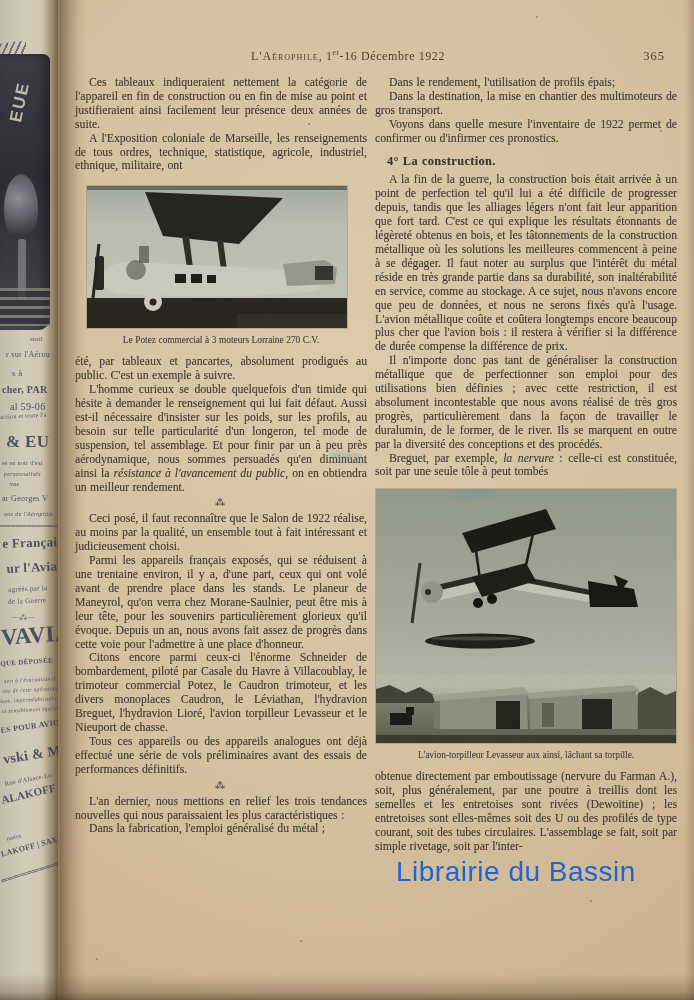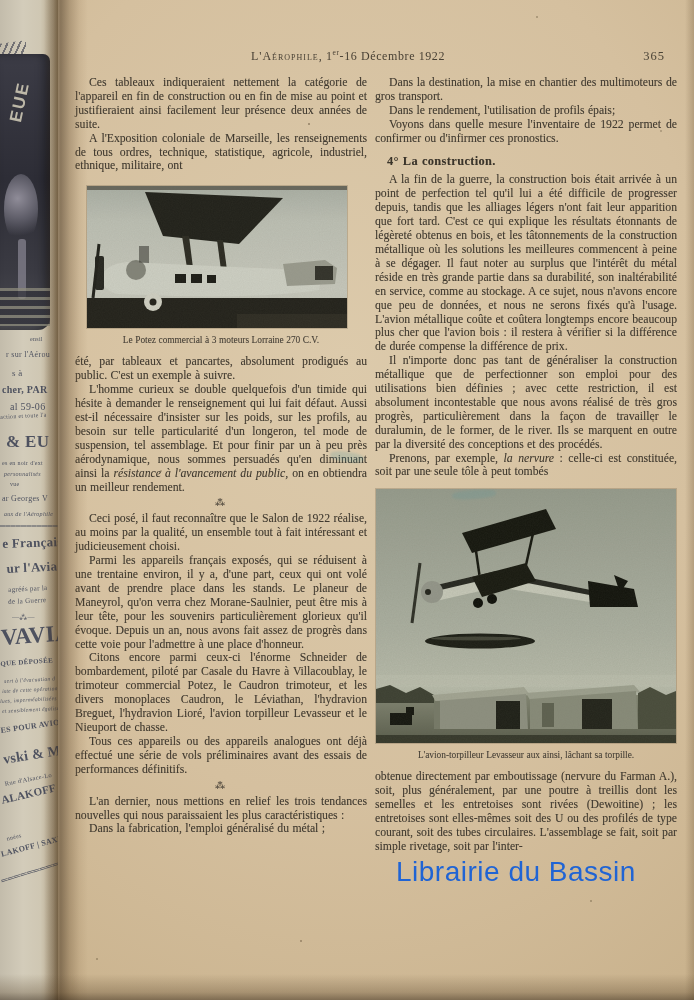--- a/index.html
+++ b/index.html
@@ -181,27 +181,27 @@
         <p class="para">Ceci posé, il faut reconnaître que le Salon de 1922 réalise, au moins par la qualité, un ensemble tout à fait intéressant et judicieusement choisi.</p>
         <p class="para">Parmi les appareils français exposés, qui se réduisent à une trentaine environ, il y a, d'une part, ceux qui ont volé avant de prendre place dans les stands. Le planeur de Maneyrol, qu'on verra chez Morane-Saulnier, peut être mis à leur tête, pour les souvenirs particulièrement glorieux qu'il évoque. Depuis un an, nous avons fait assez de progrès dans cette voie pour l'admettre à une place d'honneur.</p>
         <p class="para">Citons encore parmi ceux-ci l'énorme Schneider de bombardement, piloté par Casale du Havre à Villacoublay, le trimoteur commercial Potez, le Caudron trimoteur, et les divers monoplaces Caudron, le Léviathan, l'hydravion Breguet, l'hydravion Lioré, l'avion torpilleur Levasseur et le Nieuport de chasse.</p>
         <p class="para">Tous ces appareils ou des appareils analogues ont déjà effectué une série de vols préliminaires avant des essais de performances définitifs.</p>
         <div class="brk">⁂</div>
         <p class="para">L'an dernier, nous mettions en relief les trois tendances nouvelles qui nous paraissaient les plus caractéristiques :</p>
         <p class="para">Dans la fabrication, l'emploi généralisé du métal ;</p>
       </div>
 
       <div class="col col-r">
+        <p class="para">Dans le rendement, l'utilisation de profils épais;</p>
         <p class="para">Dans la destination, la mise en chantier des multimoteurs de gros transport.</p>
-        <p class="para">Dans le rendement, l'utilisation de profils épais;</p>
         <p class="para">Voyons dans quelle mesure l'inventaire de 1922 permet de confirmer ou d'infirmer ces pronostics.</p>
         <h3 class="heading">4° La construction.</h3>
         <p class="para">A la fin de la guerre, la construction bois était arrivée à un point de perfection tel qu'il lui a été difficile de progresser depuis, tandis que les alliages légers n'ont fait leur apparition que fort tard. C'est ce qui explique les résultats étonnants de légèreté obtenus en bois, et les tâtonnements de la construction métallique où les solutions les meilleures commencent à peine à se dégager. Il faut noter au surplus que l'intérêt du métal réside en très grande partie dans sa durabilité, son inaltérabilité en service, comme au stockage. A ce sujet, nous n'avons encore que peu de données, et nous ne serons fixés qu'à l'usage. L'avion métallique coûte et coûtera longtemps encore beaucoup plus cher que l'avion bois : il restera à vérifier si la différence de durée compense la différence de prix.</p>
         <p class="para">Il n'importe donc pas tant de généraliser la construction métallique que de perfectionner son emploi pour des utilisations bien définies ; avec cette restriction, il est absolument incontestable que nous avons réalisé de très gros progrès, particulièrement dans la façon de travailler le duralumin, de le former, de le river. Ils se marquent en outre par la diversité des conceptions et des procédés.</p>
-        <p class="para"><span>Prenons, par exemple, </span><i>la nervure</i><span> : celle-ci est constituée, soit par une seule tôle à peut tombés</span></p>
+        <p class="para"><span>Breguet, par exemple, </span><i>la nervure</i><span> : celle-ci est constituée, soit par une seule tôle à peut tombés</span></p>
 
         <figure class="fig2">
           <svg class="photo" width="300" height="254" viewBox="0 0 300 254">
             <defs>
               <linearGradient id="sky2" x1="0" y1="0" x2="0" y2="1">
                 <stop offset="0" stop-color="#969b8c"></stop>
                   <stop offset=".55" stop-color="#abafa0"></stop>
                 <stop offset=".78" stop-color="#b8bbaa"></stop>
                   <stop offset="1" stop-color="#9a9e8e"></stop>
               </linearGradient>

